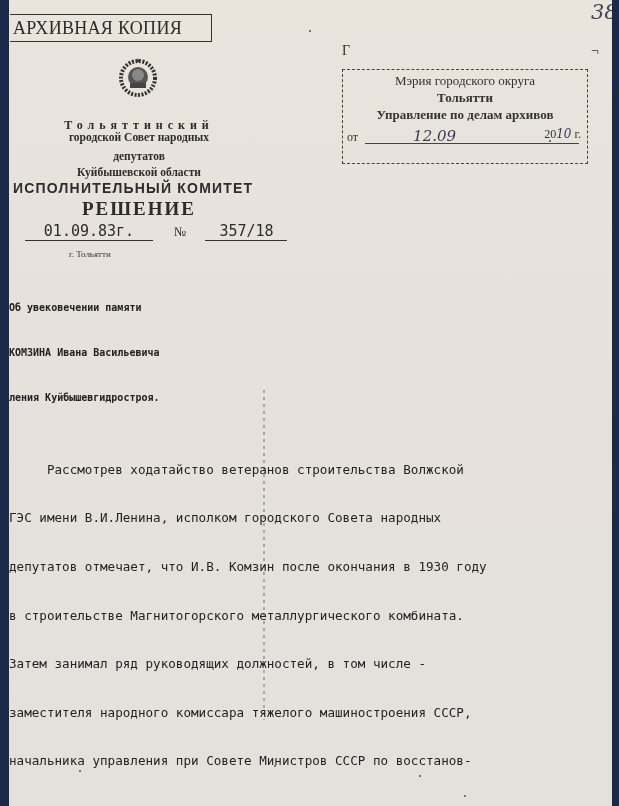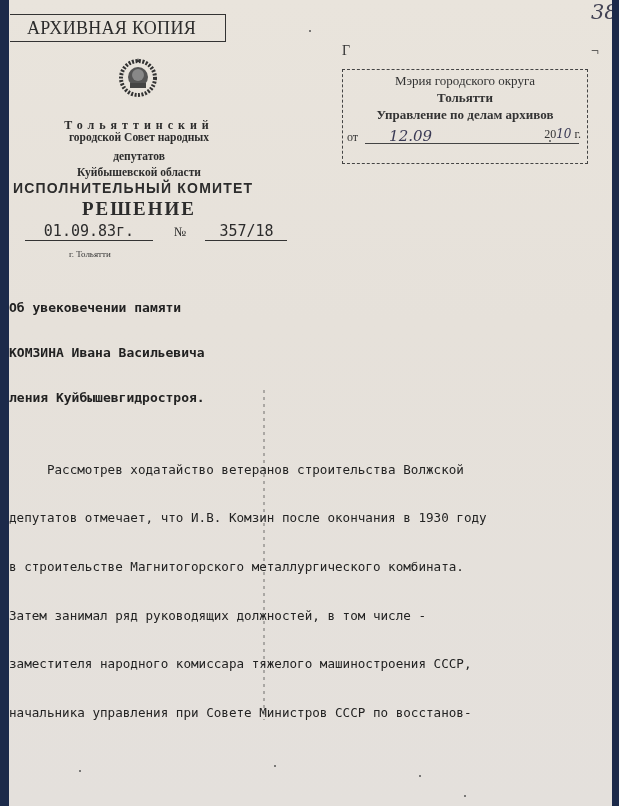--- a/index.html
+++ b/index.html
@@ -13,21 +13,21 @@
     background: linear-gradient(180deg, #e9e4dc 0%, #e6e1da 40%, #e4e0dc 100%);
     overflow: hidden;
   }
   .mono { font-family: "DejaVu Sans Mono", "Liberation Mono", monospace; }
   .serif { font-family: "Liberation Serif", "DejaVu Serif", serif; }
   .sans { font-family: "Liberation Sans", "DejaVu Sans", sans-serif; }
 
   .archive-stamp {
     position: absolute; left: 1px; top: 14px; width: 198px; height: 26px;
     border: 1.5px solid #333; border-left: none;
-    font-size: 18px; line-height: 26px; padding-left: 17px; letter-spacing: 0.3px;
+    font-size: 18px; line-height: 26px; padding-left: 3px; letter-spacing: 0.3px;
     color: #2b2b2b;
   }
   .emblem {
     position: absolute; left: 108px; top: 57px; width: 42px; height: 42px;
   }
   .hdr { position: absolute; text-align: center; color: #2c2c2c; }
   .hdr-city { left: 30px; top: 118px; width: 200px; font-size: 12px; letter-spacing: 5px; font-weight: bold; }
   .hdr-council { left: 30px; top: 131px; width: 200px; font-size: 11.5px; font-weight: bold; }
   .hdr-dep { left: 30px; top: 150px; width: 200px; font-size: 11.5px; font-weight: bold; }
   .hdr-oblast { left: 30px; top: 166px; width: 200px; font-size: 11.5px; font-weight: bold; }
@@ -47,21 +47,21 @@
     position: absolute; left: 333px; top: 69px; width: 244px; height: 93px;
     border: 1px dashed #444; color: #333;
   }
   .reg-line { text-align: center; font-size: 13px; line-height: 17px; }
   .reg-line.b { font-weight: bold; }
   .reg-row { position: relative; font-size: 12px; height: 18px; padding-left: 4px; }
   .reg-hand { font-family: "DejaVu Serif", serif; font-style: italic; color: #3a3a55; font-size: 15px; }
   .reg-underline { position: absolute; left: 22px; right: 8px; bottom: 1px; border-bottom: 1px solid #444; }
 
   .subject {
-    position: absolute; left: 0px; top: 270px; font-size: 13px; line-height: 15px;
+    position: absolute; left: 0px; top: 270px; font-size: 10px; line-height: 15px;
     font-weight: bold; color: #222; white-space: pre;
   }
   .body-text {
     position: absolute; left: 0px; top: 397px; width: 600px;
     font-size: 12.6px; line-height: 16.2px; color: #232323; white-space: pre;
   }
   .body-text .p { margin: 0; }
   .fold {
     position: absolute; left: 254px; top: 390px; width: 2px; height: 330px;
     background: repeating-linear-gradient(180deg, rgba(60,60,60,.35) 0 3px, transparent 3px 7px);
@@ -101,40 +101,41 @@
 
   <div class="corner-l serif">Г</div>
   <div class="corner-r serif">¬</div>
 
   <div class="reg-stamp serif">
     <div class="reg-line" style="margin-top:2px">Мэрия городского округа</div>
     <div class="reg-line b">Тольятти</div>
     <div class="reg-line b">Управление по делам архивов</div>
     <div class="reg-row" style="margin-top:4px">
       <span>от</span>
-      <span class="reg-hand" style="margin-left:28px">12.09</span>
+      <span class="reg-hand" style="margin-left:52px">12.09</span>
       <span style="position:absolute; right:6px; top:0">
         <span>20</span><span class="reg-hand" style="font-size:12px">10</span>
         <span>г.</span>
       </span>
       <span class="reg-underline"></span>
     </div>
   </div>
 
   <div class="subject mono">
     <div>Об увековечении памяти</div>
     <div>КОМЗИНА Ивана Васильевича</div>
     <div>ления Куйбышевгидростроя.</div>
   </div>
 
   <div class="fold"></div>
 
   <div class="body-text mono">
     <div class="p">
       <div>     Рассмотрев ходатайство ветеранов строительства Волжской</div>
+      <div>ГЭС имени В.И.Ленина, исполком городского Совета народных</div>
       <div>депутатов отмечает, что И.В. Комзин после окончания в 1930 году</div>
       <div>в строительстве Магнитогорского металлургического комбината.</div>
       <div>Затем занимал ряд руководящих должностей, в том числе -</div>
       <div>заместителя народного комиссара тяжелого машиностроения СССР,</div>
       <div>начальника управления при Совете Министров СССР по восстанов-</div>
       
     </div>
     
     
     

